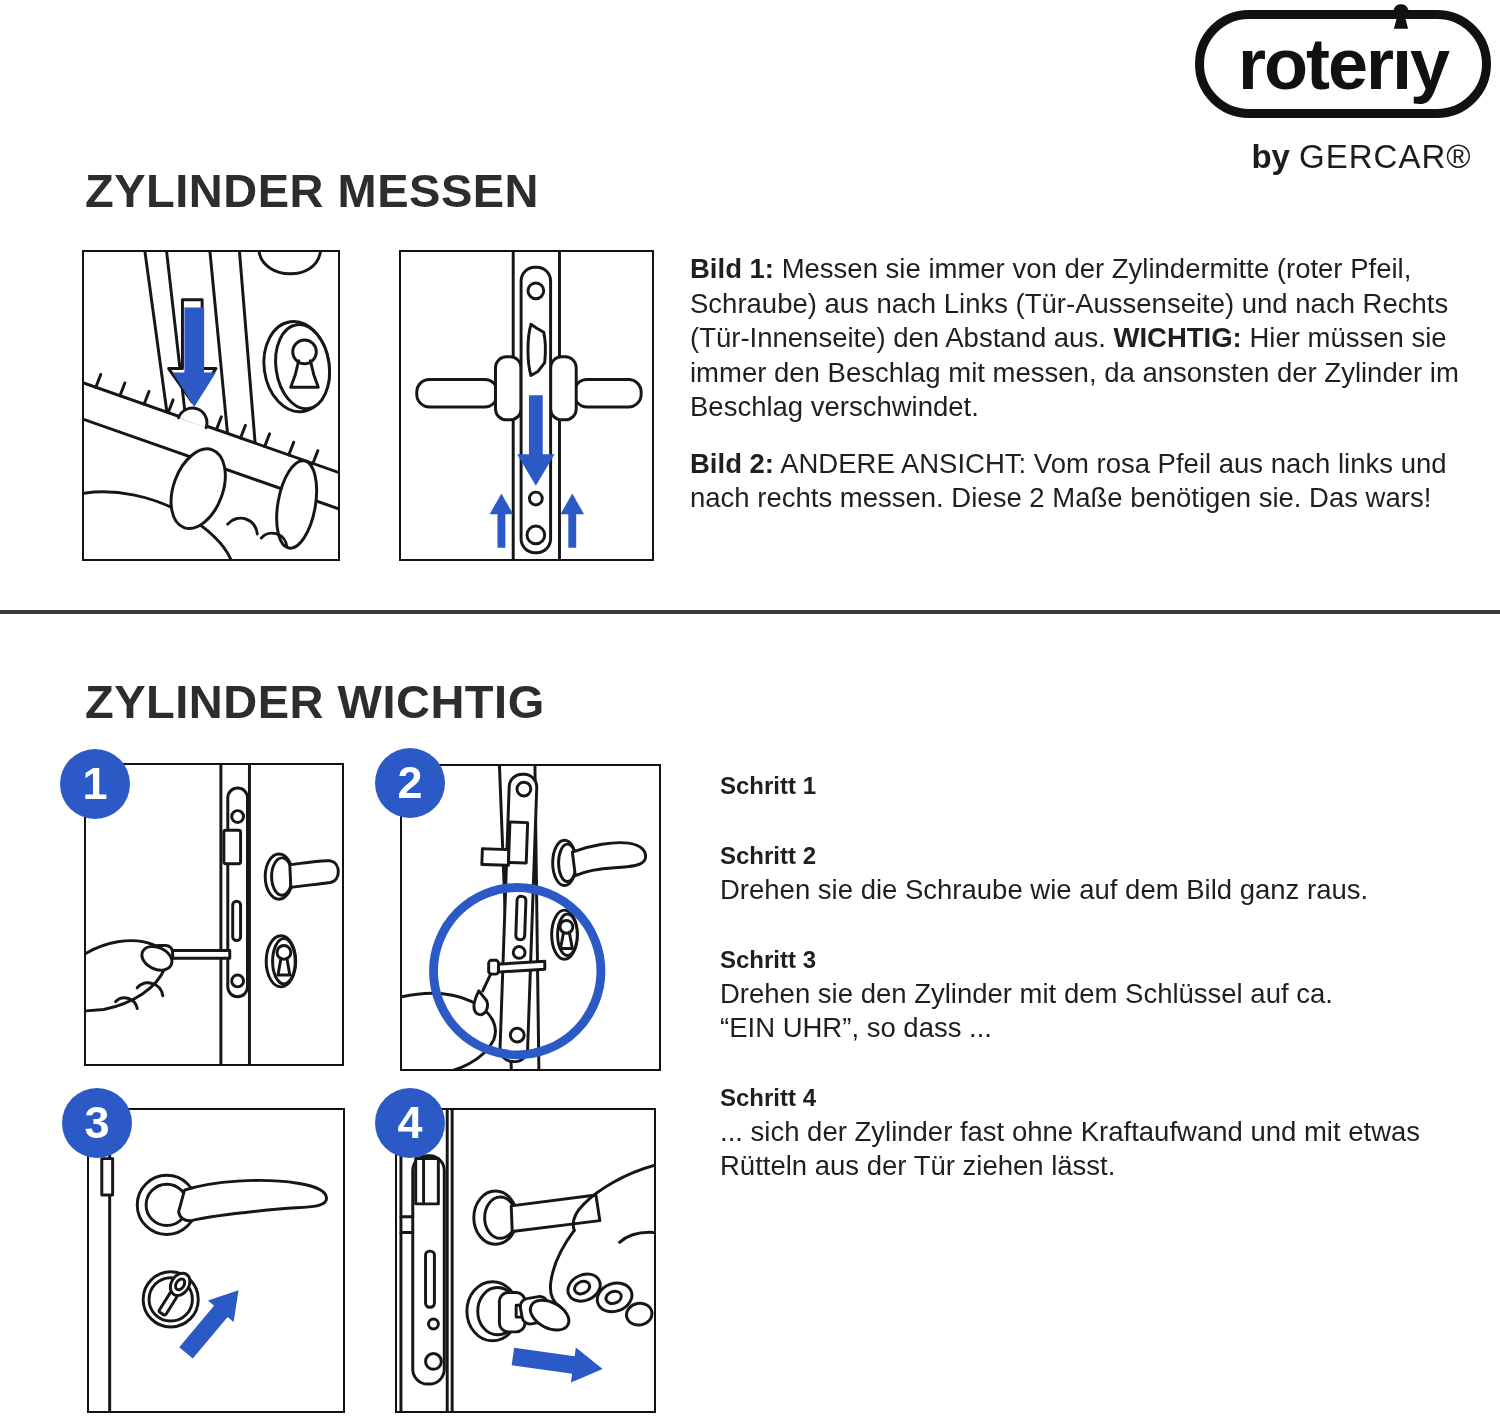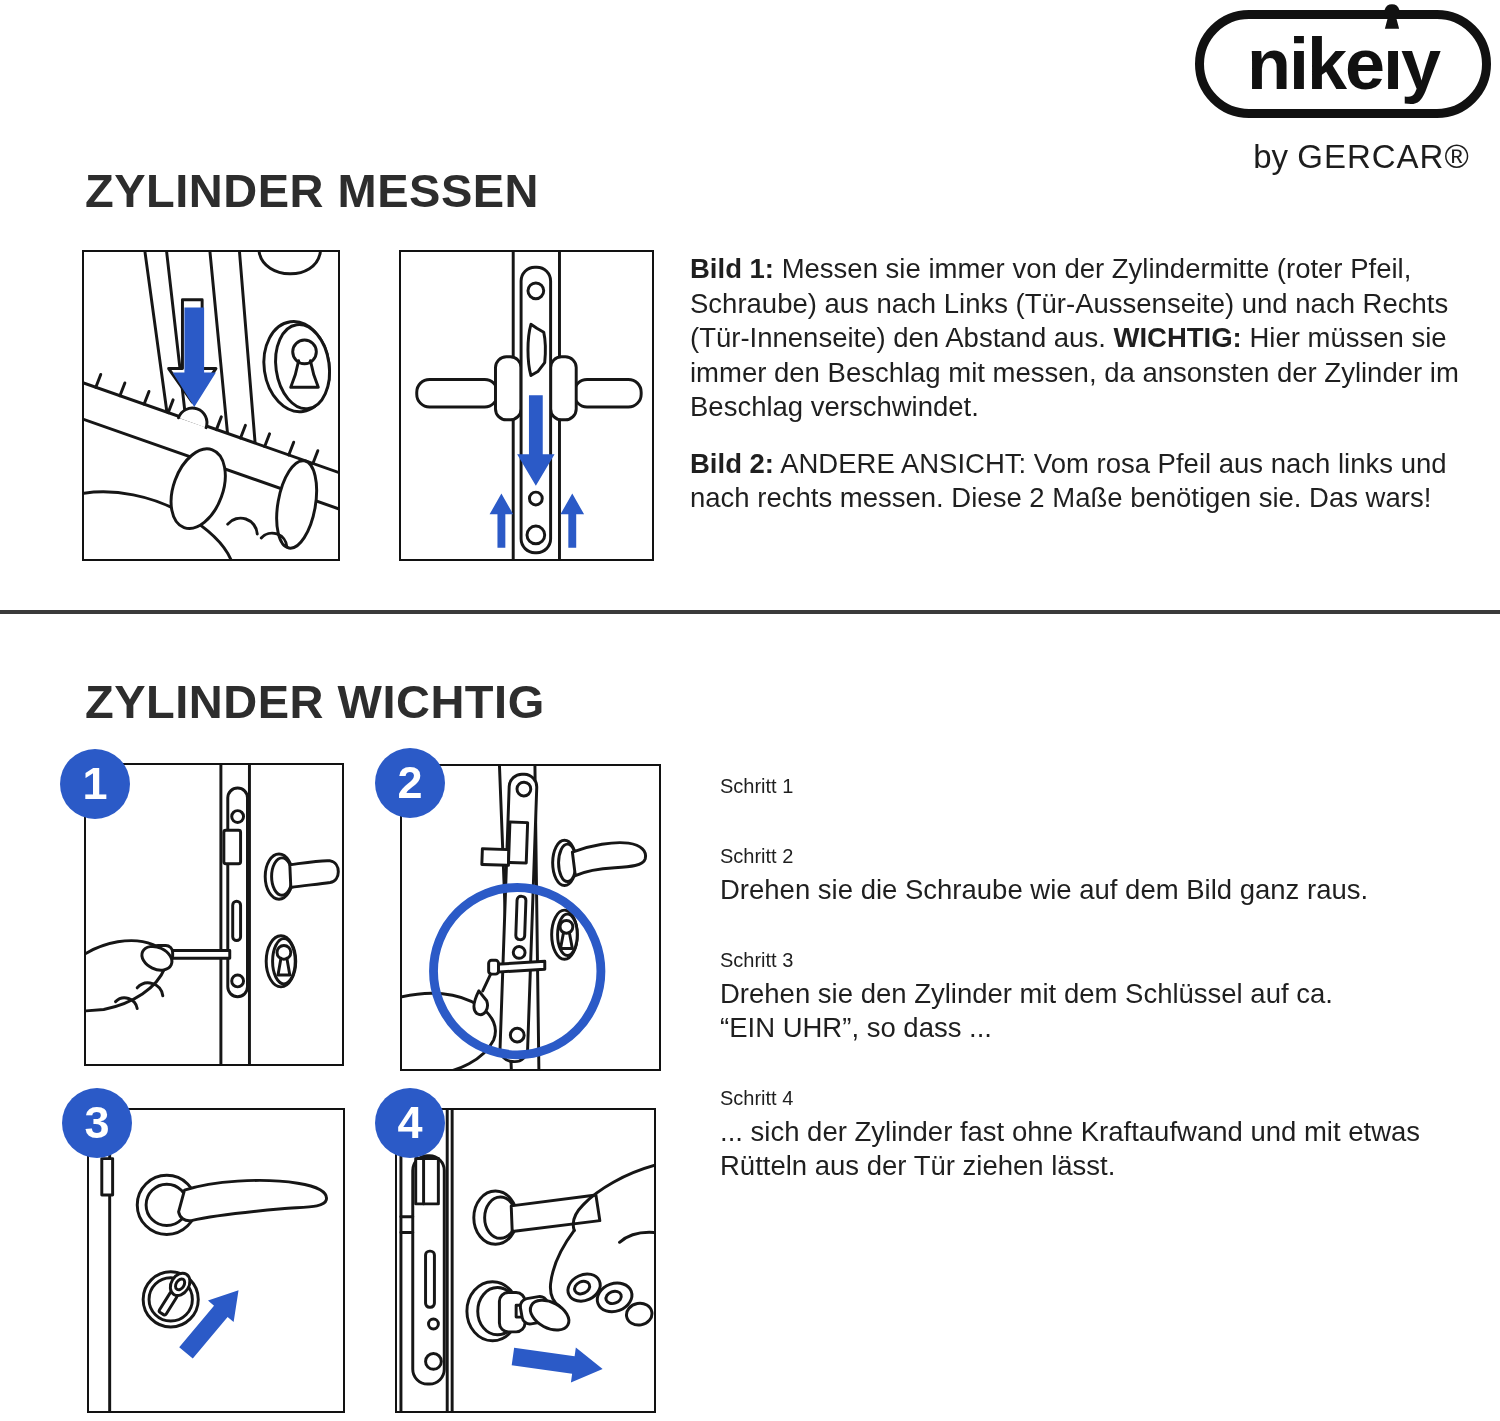--- a/index.html
+++ b/index.html
@@ -12,21 +12,21 @@
   
   .brand-pill {
     left:1195px; top:10px; width:278px; height:90px;
     border:9px solid #111; border-radius:58px;
     display:flex; align-items:center; justify-content:center;
   }
   .brand-text { font-size:72px; font-weight:bold; color:#111; letter-spacing:-2px; line-height:1; }
   .ki { position:relative; display:inline-block; }
   .ki .keyhole-svg { position:absolute; left:50%; transform:translateX(-50%); top:-24px; width:19px; height:25px; }
   .byline { left:1195px; top:138px; width:296px; text-align:center; font-size:33px; color:#1d1d1d; }
-  .byline .by { font-weight:normal;margin-left:37px; }
+  .byline .by { font-weight:bold;margin-left:37px; }
   .byline .brand { font-weight:normal; letter-spacing:1px; }
 
   
   .h-title { font-size:47px; font-weight:bold; color:#2d2d2d; letter-spacing:0.5px; white-space:nowrap; }
   #title-messen { left:85px; top:163px; }
   #title-ausbauen { left:85px; top:674px; }
 
   
   .fig { background:#fff; border:2.5px solid #121212; box-sizing:border-box; }
   .fig svg { display:block; width:100%; height:100%; }
@@ -48,36 +48,36 @@
   #badge4 { left:375px; top:1088px; }
 
   
   .bild-col { left:690px; top:252px; width:792px; font-size:27.5px; line-height:34.5px; }
   .bild-col p { margin:0; }
   .bild-col p + p { margin-top:22px; }
   .b { font-weight:bold; }
 
   .steps-col { left:720px; top:769px; width:738px; font-size:27.5px; line-height:34px; }
   .step { margin-bottom:36px; }
-  .step-label { font-weight:normal; font-size:20px; }
+  .step-label { font-weight:bold; font-size:24px; }
   .step:nth-of-type(3) .step-text { max-width:652px; }
 
   .divider { left:0; top:610px; width:1500px; height:4px; background:#3a3a3a; }
 
   
   .ink  { stroke:#161616; stroke-width:3; fill:none; stroke-linecap:round; stroke-linejoin:round; }
   .inkf { stroke:#161616; stroke-width:3; fill:#ffffff; stroke-linecap:round; stroke-linejoin:round; }
   .blue { fill:#2B5AC7; stroke:none; }
   .bluestroke { stroke:#2B5AC7; stroke-width:9; fill:none; }
 </style>
 </head>
 <body>
 
 <div class="abs brand-pill">
-  <div class="brand-text"><span>nike</span><span class="ki"><svg class="keyhole-svg" viewBox="0 0 20 26">
+  <div class="brand-text"><span>roter</span><span class="ki"><svg class="keyhole-svg" viewBox="0 0 20 26">
           <path d="M10 0 a8 8 0 0 1 4.5 14.6 L17.5 26 L2.5 26 L5.5 14.6 A8 8 0 0 1 10 0 Z" fill="#111"></path>
         </svg><span>ı</span></span><span>y</span></div>
 </div>
 <div class="abs byline">
   <span class="by">by</span>
   <span class="brand">GERCAR®</span>
 </div>
 
 <div class="abs h-title" id="title-messen">ZYLINDER MESSEN</div>
 

